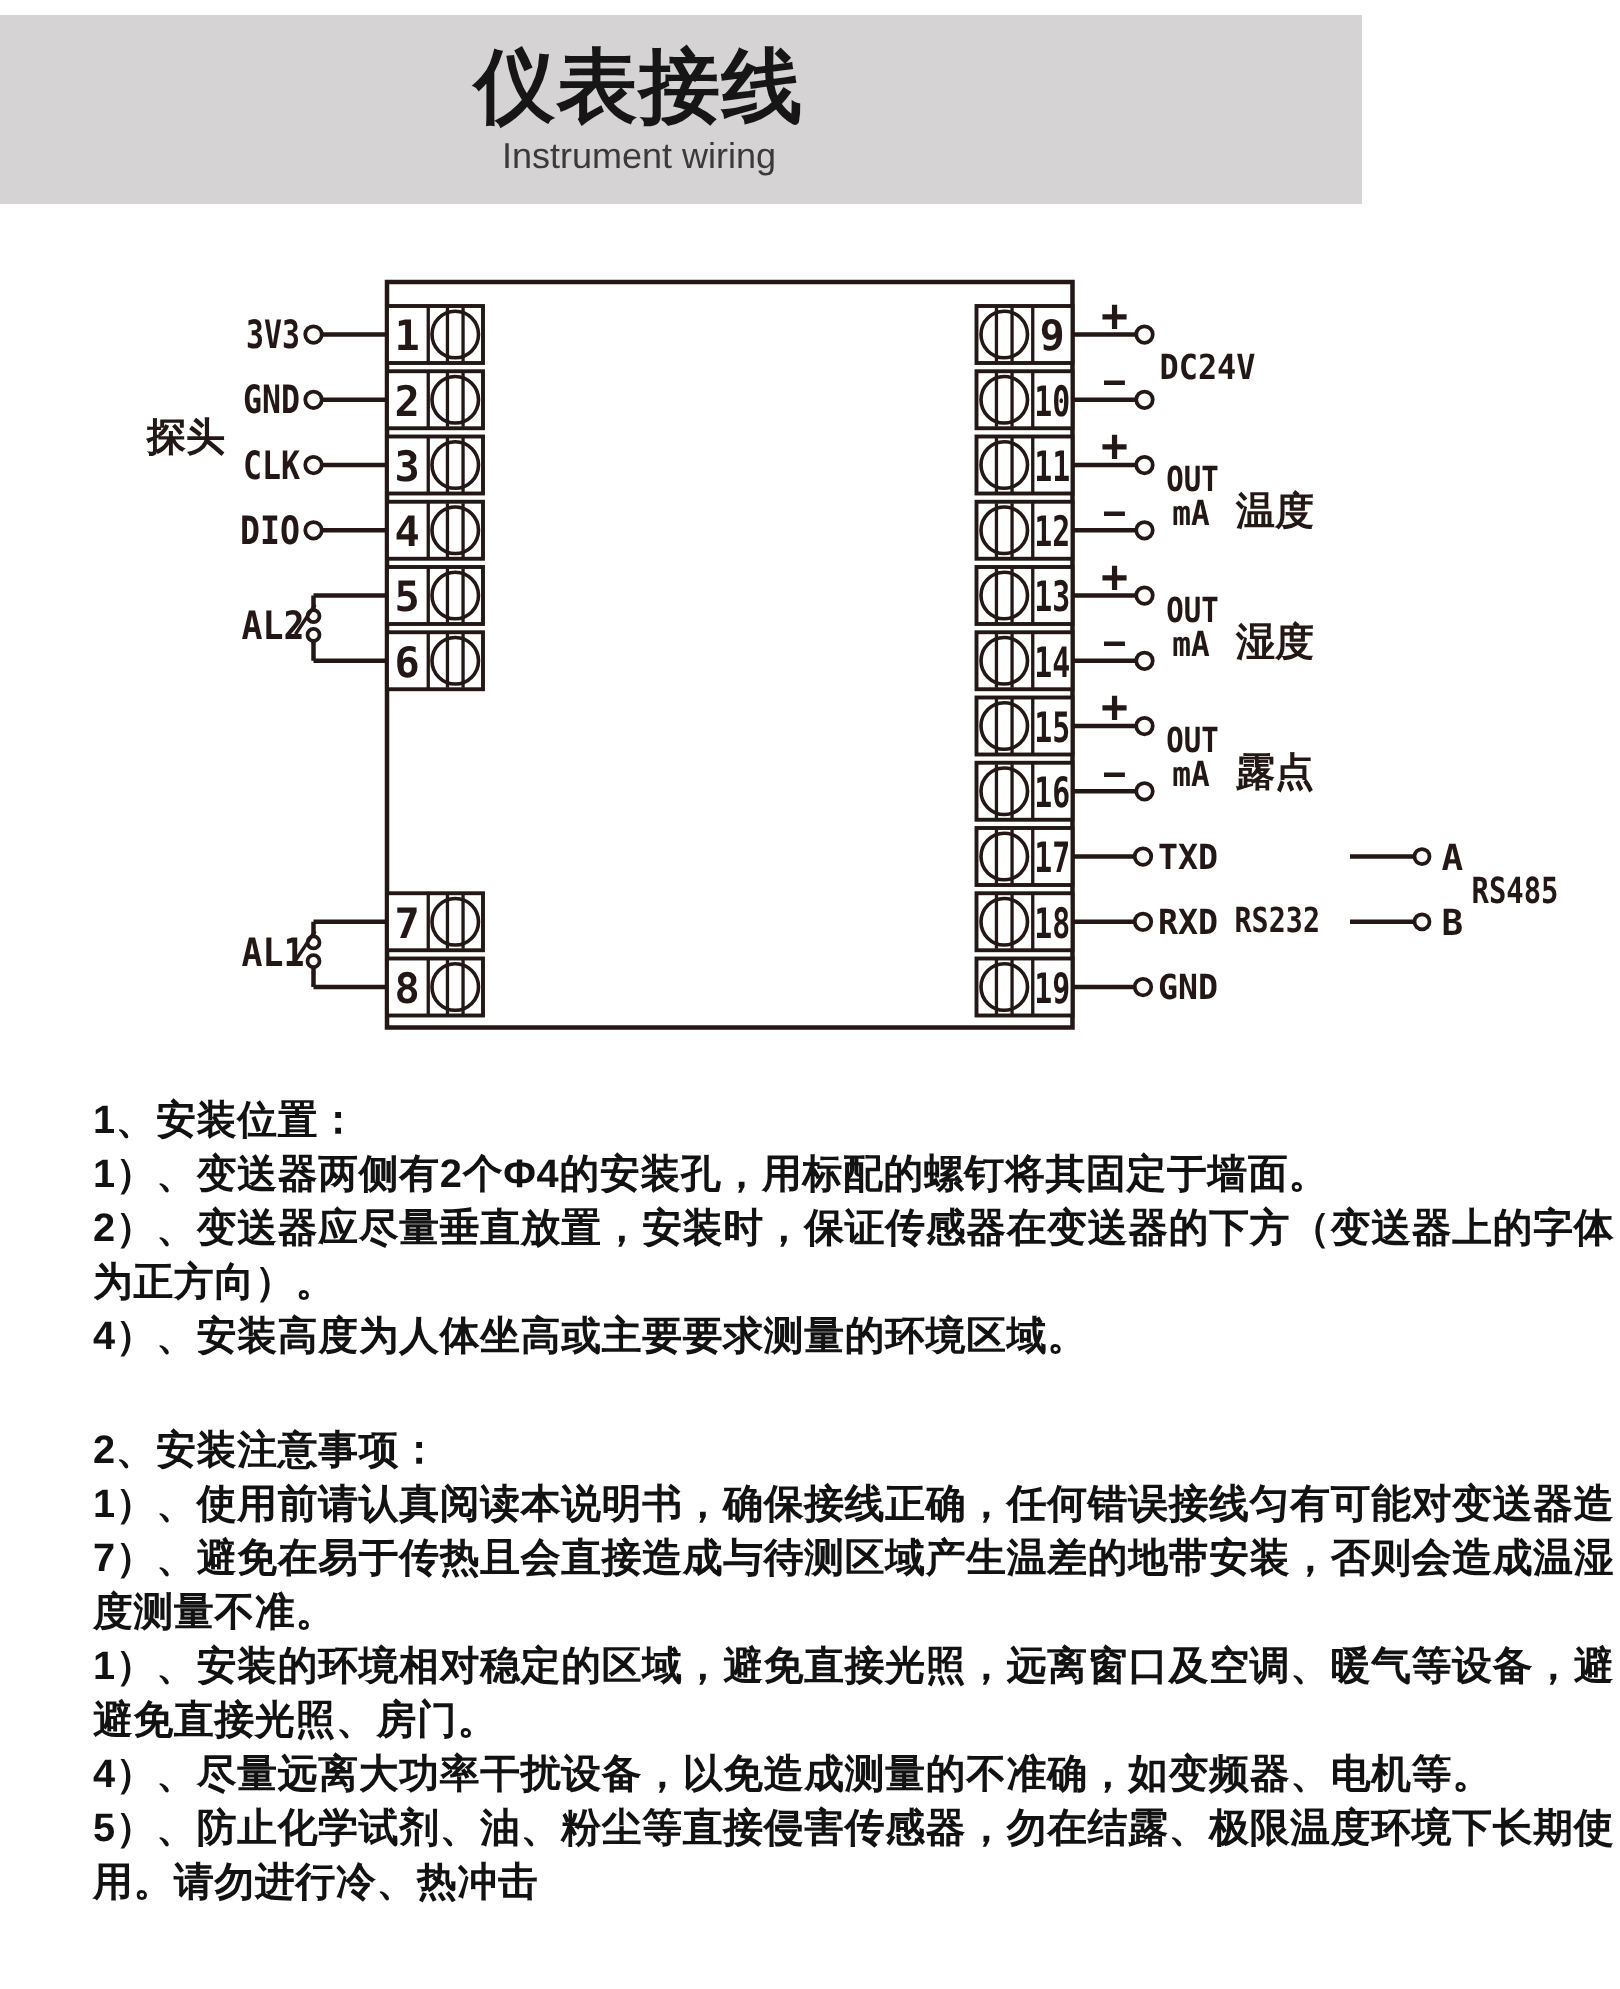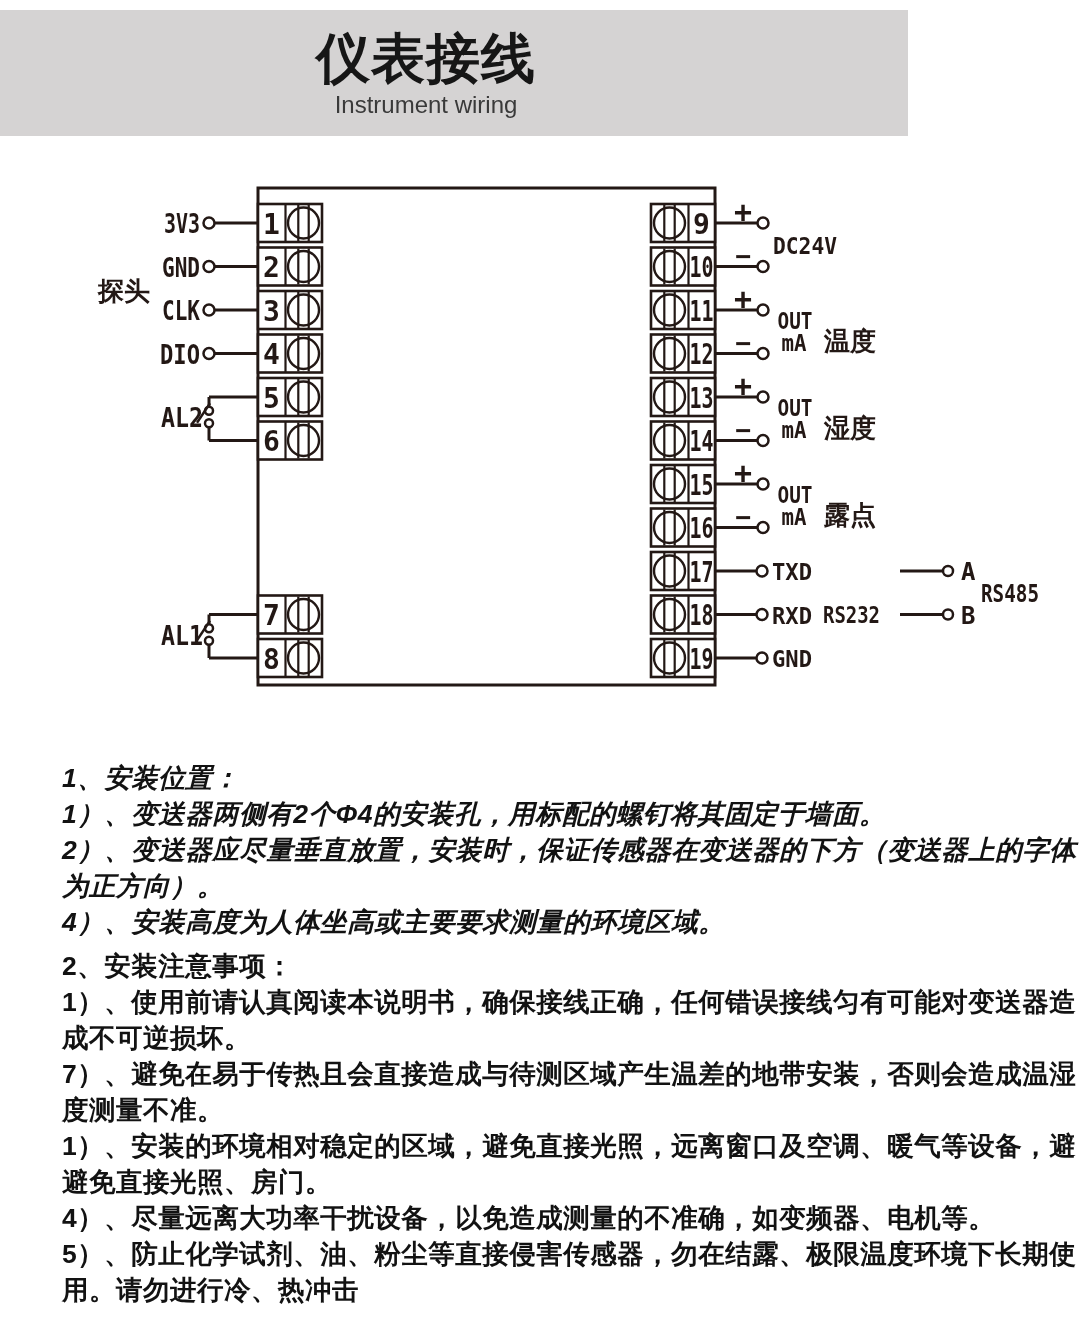--- a/index.html
+++ b/index.html
@@ -8,21 +8,21 @@
   .header-band{position:absolute;left:0;top:10px;width:908px;height:126px;}
   .header-inner{transform:translateX(-28px);text-align:center;}
   .page-title{margin:0;padding-top:20px;font-size:54px;line-height:1.05;font-weight:900;
               color:#161616;letter-spacing:1px;}
   .page-subtitle{margin:0;margin-top:6px;font-size:24px;line-height:1;font-weight:400;color:#3a3a3a;}
   svg text{font-family:"DejaVu Sans Mono",monospace;}
   svg text.cjk{font-family:"Liberation Sans",sans-serif;font-weight:600;}
   svg text.mono{font-weight:700;}
   .body-text{position:absolute;left:62px;width:985px;color:#121212;
              font-size:26.5px;line-height:36px;font-weight:600;letter-spacing:0.5px;}
-  .sec1{top:760px;font-style:italic;}
+  .sec1{top:728px;}
   .sec2{top:948px;}
   .tline{white-space:nowrap;}
 </style>
 </head>
 <body>
 
 <div class="page">
 
   <div class="header-band" style="background: rgb(213, 211, 211);">
     <div class="header-inner">
@@ -323,21 +323,20 @@
     <div class="tline">1、安装位置：</div>
     <div class="tline">1）、变送器两侧有2个Φ4的安装孔，用标配的螺钉将其固定于墙面。</div>
     <div class="tline">2）、变送器应尽量垂直放置，安装时，保证传感器在变送器的下方（变送器上的字体</div>
     <div class="tline">为正方向）。</div>
     <div class="tline">4）、安装高度为人体坐高或主要要求测量的环境区域。</div>
   </div>
 
   <div class="body-text sec2">
     <div class="tline">2、安装注意事项：</div>
     <div class="tline">1）、使用前请认真阅读本说明书，确保接线正确，任何错误接线匀有可能对变送器造</div>
-    <div class="tline">成不可逆损坏。</div>
     <div class="tline">7）、避免在易于传热且会直接造成与待测区域产生温差的地带安装，否则会造成温湿</div>
     <div class="tline">度测量不准。</div>
     <div class="tline">1）、安装的环境相对稳定的区域，避免直接光照，远离窗口及空调、暖气等设备，避</div>
     <div class="tline">避免直接光照、房门。</div>
     <div class="tline">4）、尽量远离大功率干扰设备，以免造成测量的不准确，如变频器、电机等。</div>
     <div class="tline">5）、防止化学试剂、油、粉尘等直接侵害传感器，勿在结露、极限温度环境下长期使</div>
     <div class="tline">用。请勿进行冷、热冲击</div>
   </div>
 
 </div>

